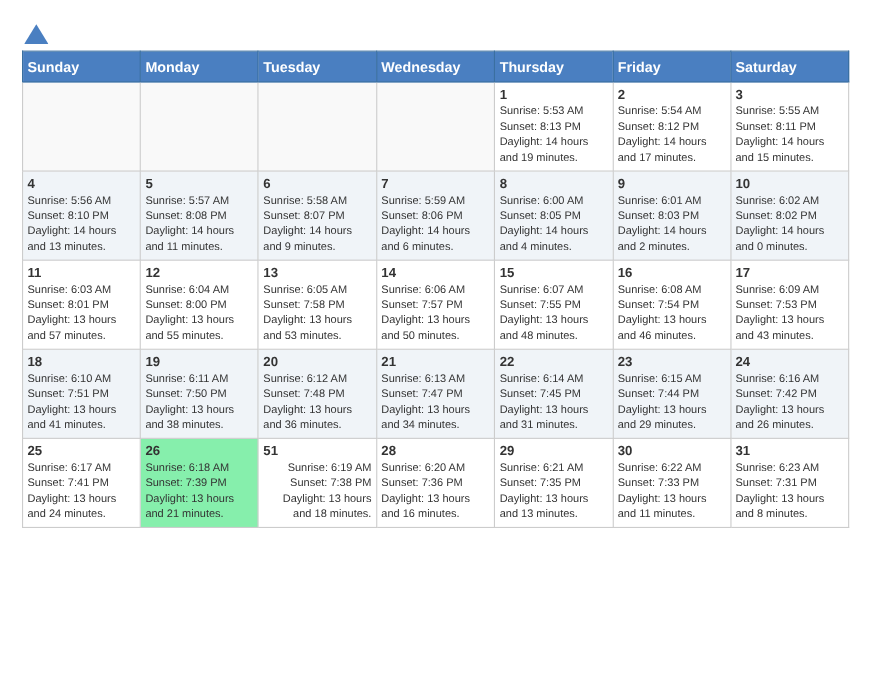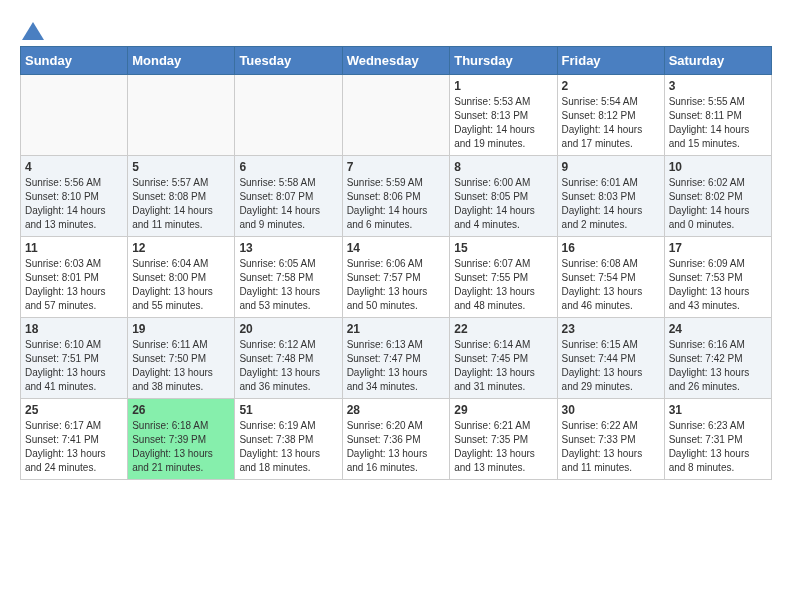--- a/index.html
+++ b/index.html
@@ -307,21 +307,21 @@
         </td>
         <td style="background: #86efac;">
           <span class="day-number">26</span>
           <div class="day-info" style="white-space: pre-line;">Sunrise: 6:18 AM
 Sunset: 7:39 PM
 Daylight: 13 hours
 and 21 minutes.</div>
         </td>
         <td style="background: rgb(255, 255, 255);">
           <span class="day-number">51</span>
-          <div class="day-info" style="white-space: pre-line;">Sunrise: 6:19 AM
+          <div class="day-info" style="white-space: pre-line; text-align: right;">Sunrise: 6:19 AM
 Sunset: 7:38 PM
 Daylight: 13 hours
 and 18 minutes.</div>
         </td>
         <td style="background: rgb(255, 255, 255);">
           <span class="day-number">28</span>
           <div class="day-info" style="white-space: pre-line;">Sunrise: 6:20 AM
 Sunset: 7:36 PM
 Daylight: 13 hours
 and 16 minutes.</div>

